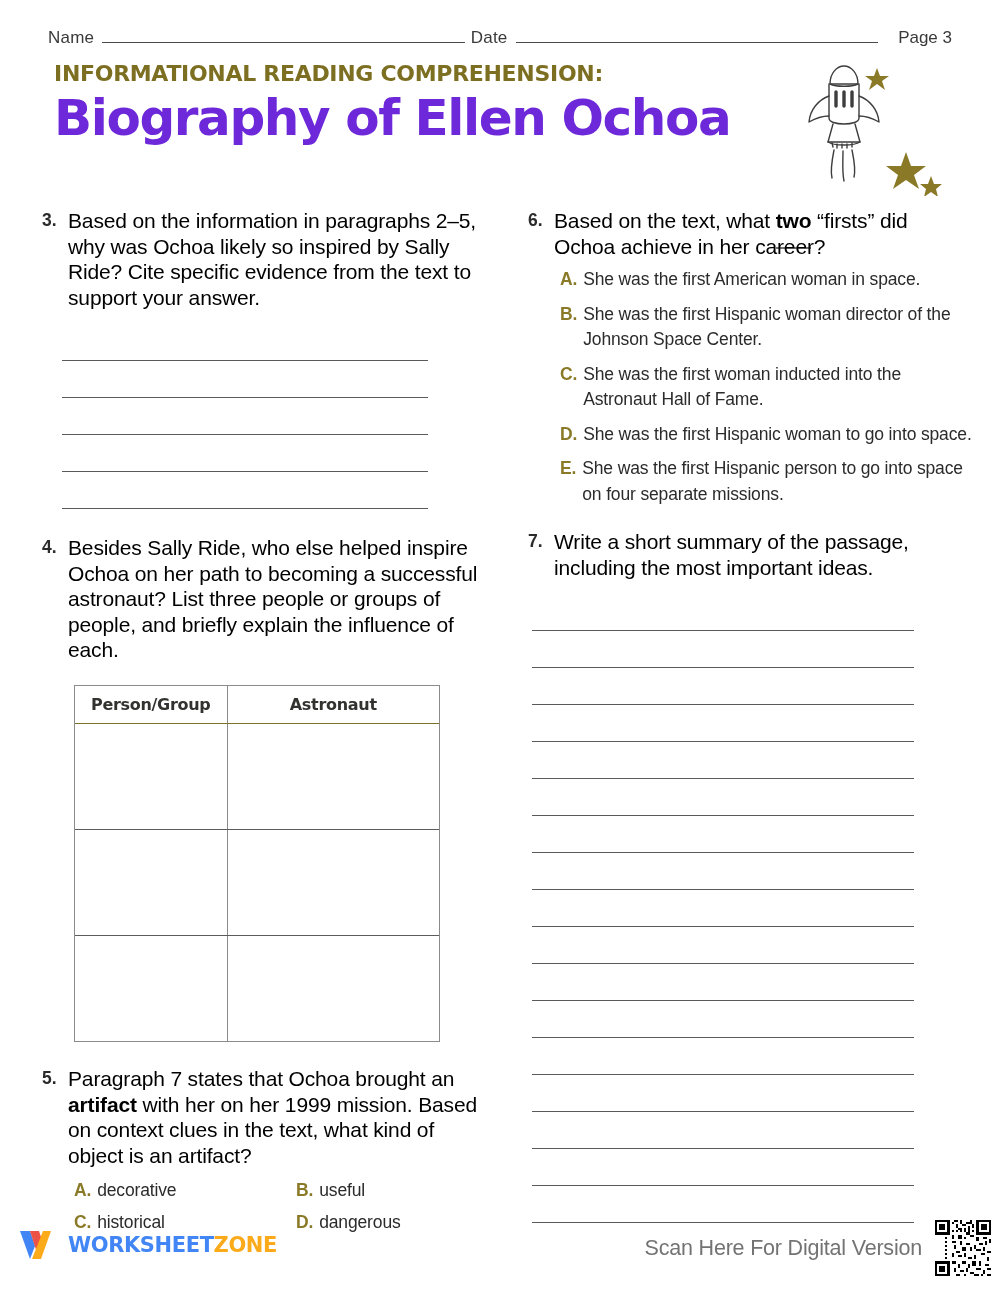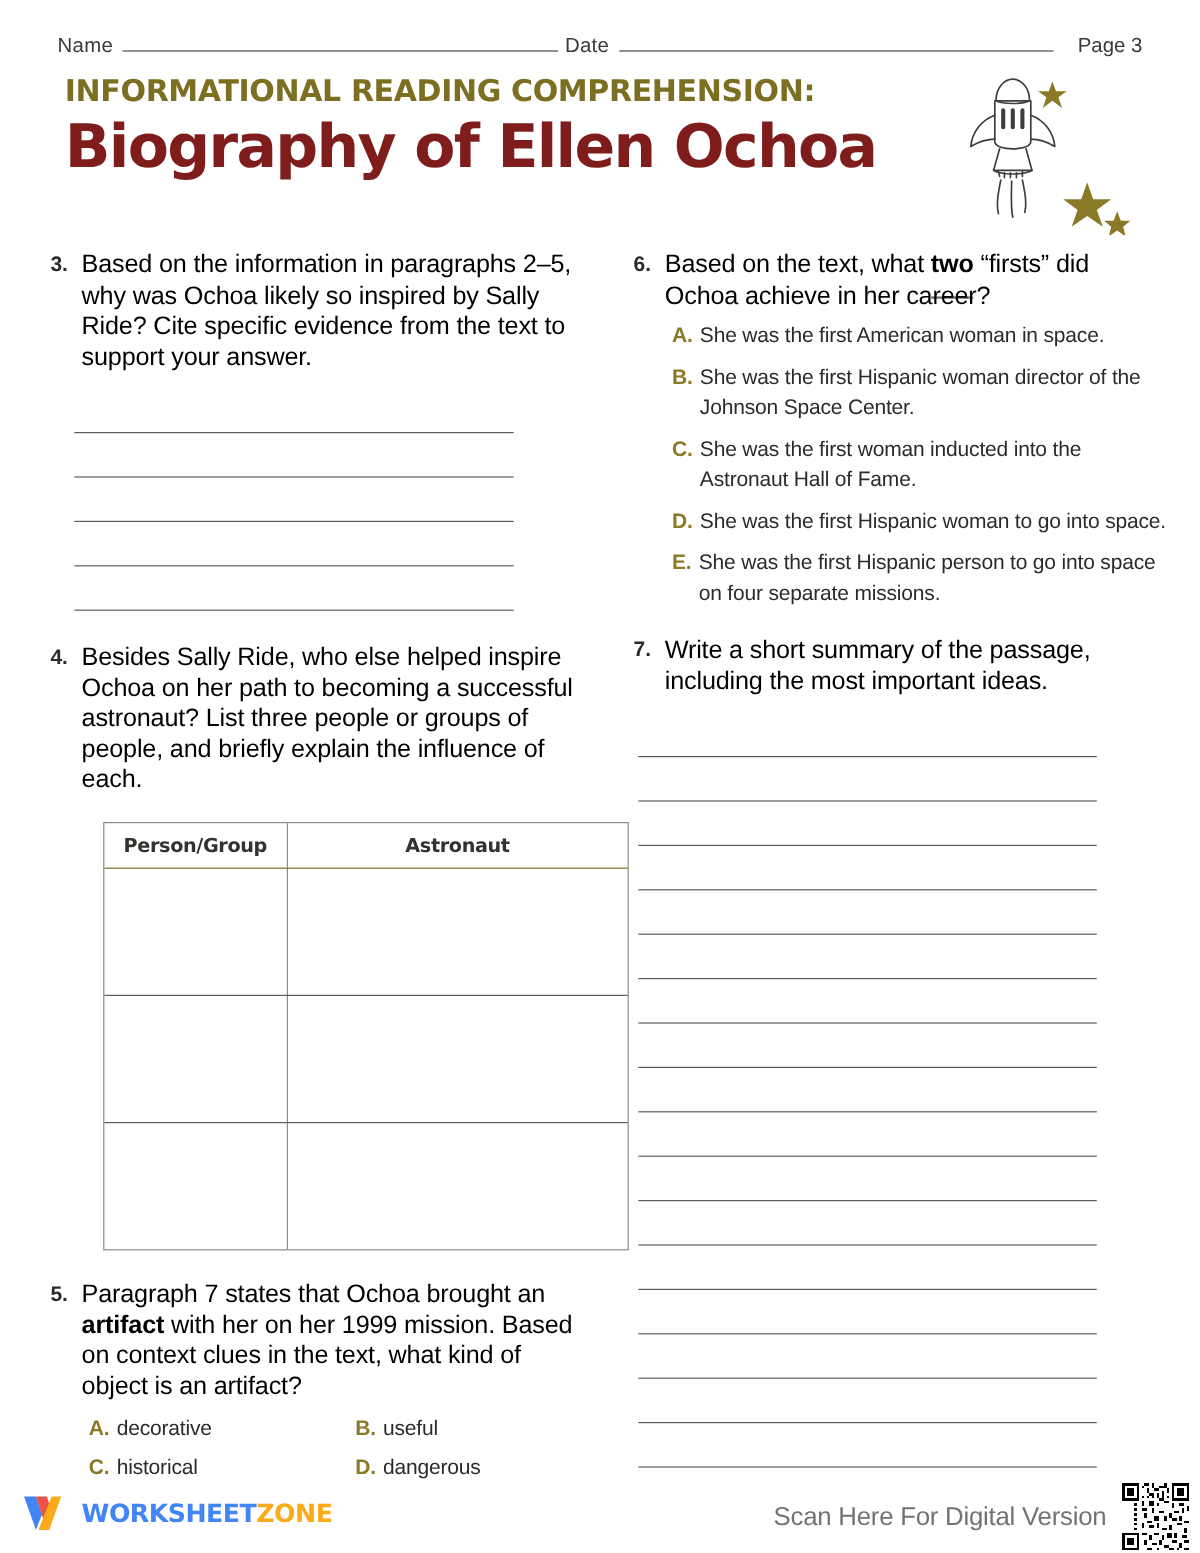--- a/index.html
+++ b/index.html
@@ -32,32 +32,32 @@
   .hdr-rule.date-rule { flex: 1 1 auto; }
   .hdr-page { white-space: nowrap; margin-left: 14px; font-size: 17px; text-align: center; }
 
   
   .title-wrap {
     position: absolute; left: 54px; top: 62px; width: 760px;
   }
   .kicker {
     font-family: "DejaVu Sans", sans-serif;
     font-weight: 700;
-    font-size: 25px;
+    font-size: 22px;
     letter-spacing: -0.3px;
     color: #7d6f22;
     line-height: 1.1;
     white-space: nowrap;
   }
   .main-title {
     font-family: "DejaVu Sans", sans-serif;
     font-weight: 700;
     font-size: 50px;
     letter-spacing: -1.4px;
-    color: #7f1d1d;
+    color: #6d28d9;
     line-height: 1.12;
     margin-top: 4px;
     white-space: nowrap;
   }
   .subtitle {
     margin-top: 10px;
     font-size: 17.5px;
     font-weight: 700;
     color: #2b2b2b;
     letter-spacing: -0.1px;
@@ -135,22 +135,22 @@
     margin-top: 10px;
     display: grid;
     grid-template-columns: 222px 1fr;
     row-gap: 6px;
   }
   .choices-grid .choice { margin-bottom: 0; }
 
   
   .tbl {
     margin-top: 22px;
-    margin-left: 50px;
-    width: 438px;
+    margin-left: 38px;
+    width: 366px;
     border: 1.3px solid #8b8b8b;
     border-collapse: collapse;
   }
   .tbl table { width: 100%; border-collapse: collapse; }
   .tbl th {
     font-family: "DejaVu Sans", sans-serif;
     font-size: 16px;
     font-weight: 700;
     color: #32332f;
     letter-spacing: -0.3px;
@@ -164,21 +164,21 @@
     height: 106px;
     border-right: 1.3px solid #8b8b8b;
     border-bottom: 1.3px solid #5c5c5c;
   }
   .tbl td:last-child { border-right: none; }
   .tbl tr:last-child td { border-bottom: none; }
   .tbl td.col1 { width: 152px; }
 
   
   .footer {
-    position: absolute; left: 0; bottom: 0; width: 1000px; height: 62px;
+    position: absolute; left: 0; bottom: 16px; width: 1000px; height: 62px;
   }
   .logo {
     position: absolute; left: 18px; top: 12px;
     display: flex; align-items: center;
   }
   .logo-mark { width: 42px; height: 34px; margin-right: 8px; }
   .logo-text {
     font-family: "DejaVu Sans", sans-serif;
     font-weight: 700;
     font-size: 21px;

